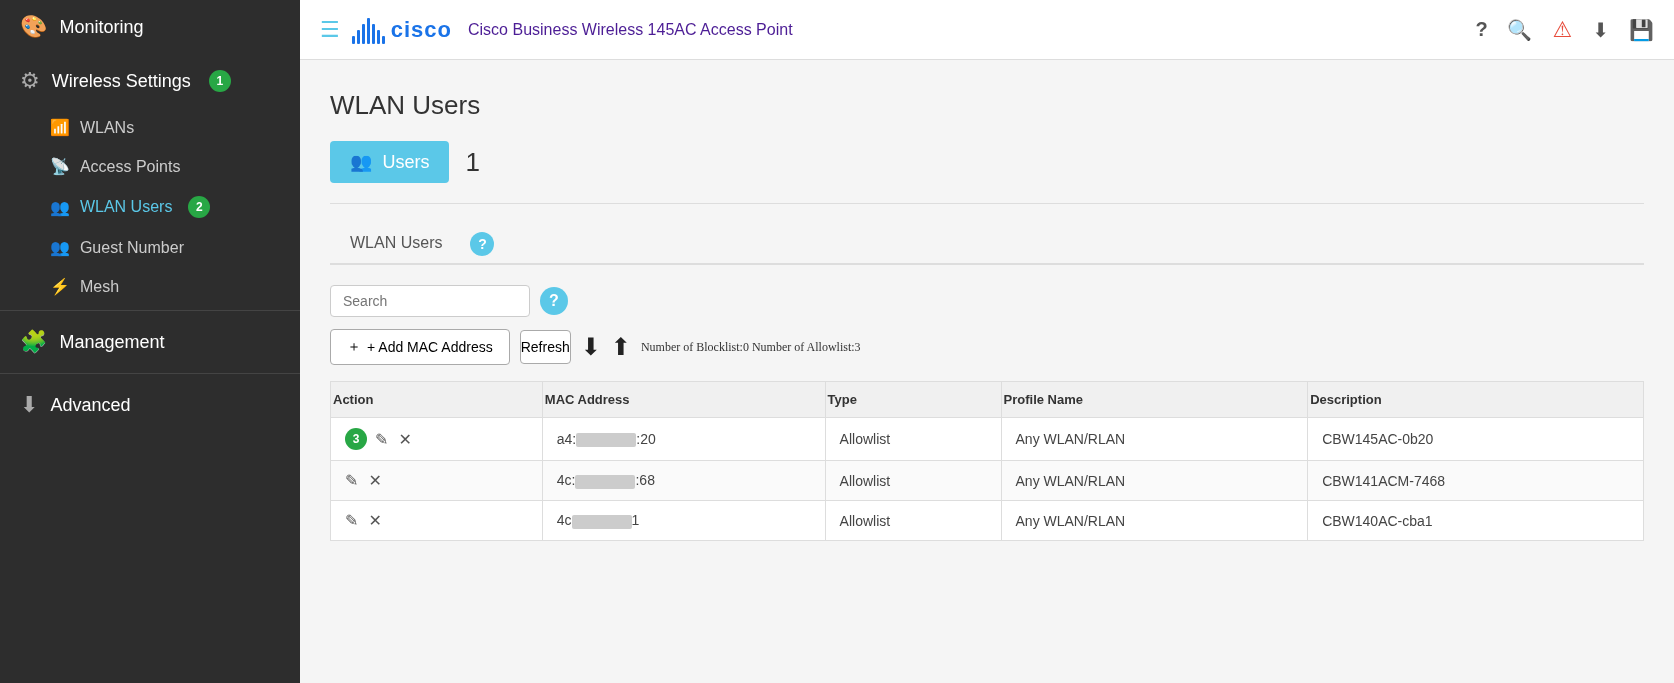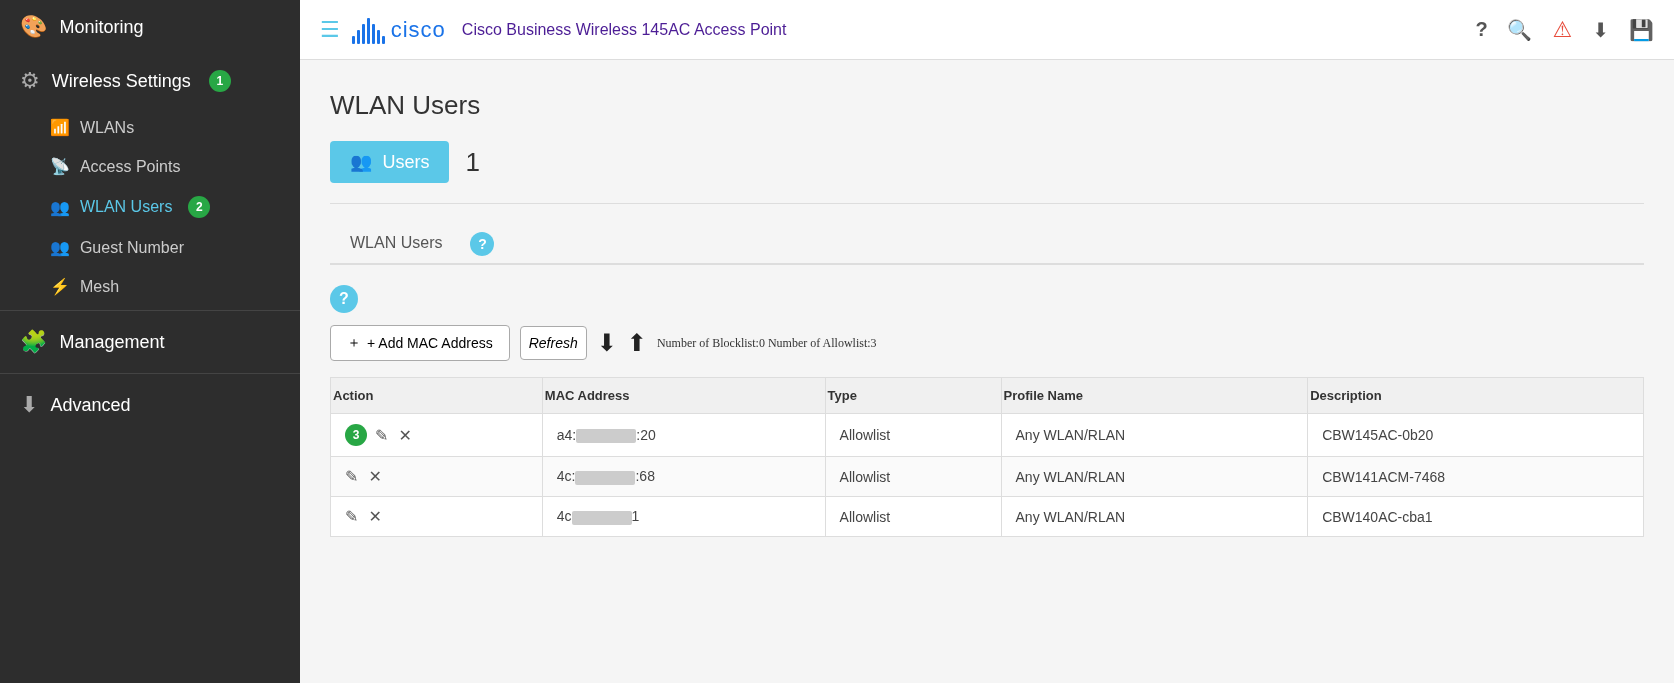--- a/index.html
+++ b/index.html
@@ -90,21 +90,21 @@
       gap: 2px;
       height: 28px;
     }
     .cisco-bars span {
       background: #1a73e8;
       width: 3px;
       border-radius: 1px;
     }
     .cisco-wordmark {
       font-size: 22px;
-      font-weight: normal;
+      font-weight: bold;
       color: #1a73e8;
       letter-spacing: 1px;
     }
     .header-title {
       font-size: 16px;
       color: #4c1d95;
       margin-left: 4px;
     }
     .header-icons {
       margin-left: auto;
@@ -234,24 +234,23 @@
       font-size: 14px;
       cursor: pointer;
       display: flex;
       align-items: center;
       gap: 6px;
     }
     .btn-refresh {
       border: 1px solid #aaa;
       border-radius: 4px;
       background: #fff;
-      padding: 8px 8px;
+      padding: 8px 0;
       font-size: 14px;
       cursor: pointer;
-      font-style: italic;
     }
     .icon-btn {
       font-size: 24px;
       cursor: pointer;
       color: #222;
     }
     .blocklist-info {
       font-size: 12px;
       color: #333;
       font-weight: 500;
@@ -408,20 +407,21 @@
     <div class="separator"></div>
 
     <div class="tabs">
       <div class="tab">
         <span>WLAN Users</span>
       </div>
       <span class="tab-help">?</span>
     </div>
 
     <div class="search-row">
+      <input class="search-input" type="text" placeholder="Search" style="">
       <span class="help-circle">?</span>
     </div>
 
     <div class="actions-row">
       <button class="btn-add">
         <span>＋</span>
         <span>+ Add MAC Address</span>
       </button>
       <button class="btn-refresh">
         <span>Refresh</span>

